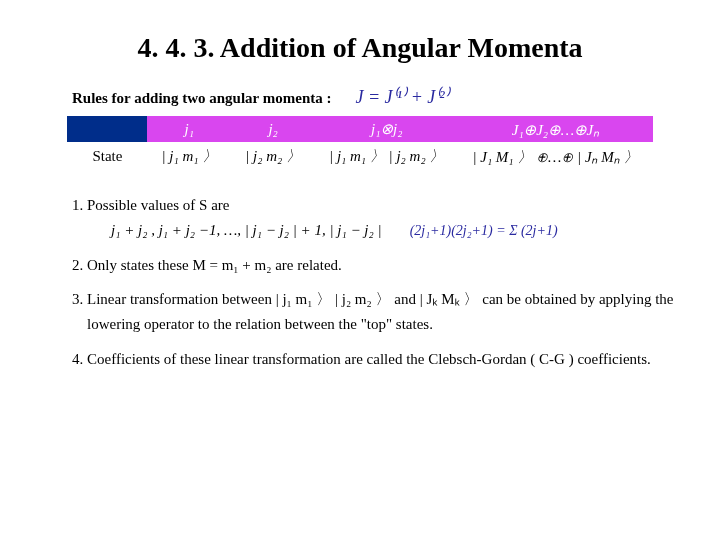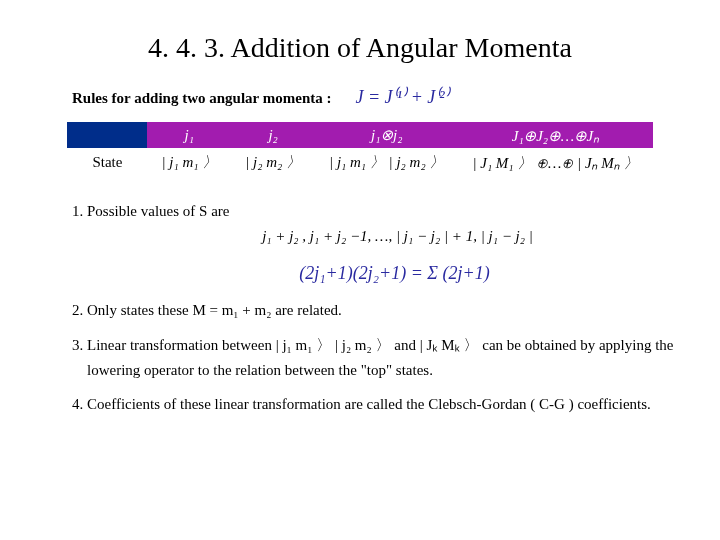--- a/index.html
+++ b/index.html
@@ -13,43 +13,43 @@
     box-sizing: border-box;
   }
   .slide {
     padding: 24px 36px 18px 36px;
     box-sizing: border-box;
   }
   .title {
     text-align: center;
     font-size: 28px;
     margin: 8px 0 20px 0;
-    font-weight: normal;
+    font-weight: bold;
   }
   .rules-line {
     font-size: 15px;
     font-weight: bold;
-    margin: 0 0 14px 36px;
+    margin: 0 0 8px 36px;
     display: flex;
     align-items: baseline;
     gap: 24px;
   }
   .formula-blue {
     color: #2a2aa0;
     font-weight: normal;
     font-style: italic;
     font-size: 18px;
   }
   table.ang {
     border-collapse: collapse;
     margin: 0 auto 22px auto;
     font-size: 15px;
   }
   table.ang th {
-    background: #a21caf;
+    background: #d946ef;
     color: #fff;
     font-weight: normal;
     font-style: italic;
     padding: 3px 14px;
     text-align: center;
     border: none;
   }
   table.ang th.first {
     background: #002d8a;
     width: 52px;
@@ -77,21 +77,21 @@
   .indent {
     margin-left: 24px;
     font-style: italic;
   }
   .sum-box {
     display: inline-block;
     vertical-align: middle;
     margin-left: 18px;
     color: #2a2aa0;
     font-style: italic;
-    font-size: 18px;
+    font-size: 14px;
   }
   .ket { font-style: italic; }
 </style>
 </head>
 <body>
 
 <div class="slide">
 
   <h1 class="title">4. 4. 3.  Addition of Angular Momenta</h1>
 
@@ -115,21 +115,21 @@
       <td class="ket">| j₂ m₂ 〉</td>
       <td class="ket">| j₁ m₁ 〉 | j₂ m₂ 〉</td>
       <td class="ket">| J₁ M₁ 〉 ⊕…⊕ | Jₙ Mₙ 〉</td>
     </tr>
   </tbody>
     </table>
 
   <ol class="points">
     <li>
       <span>Possible values of S are</span>
-      <div style="display:flex;align-items:center;gap:10px;flex-direction:column;">
+      <div style="display:flex;align-items:center;gap:10px;">
         <div class="indent">j₁ + j₂ ,  j₁ + j₂ −1,   …, | j₁ − j₂ | + 1,   | j₁ − j₂ |</div>
         <div class="sum-box">(2j₁+1)(2j₂+1) = Σ (2j+1)</div>
       </div>
     </li>
     <li>
       <span>Only states these  M = m₁ + m₂   are related.</span>
     </li>
     <li>
       <span>Linear transformation between | j₁ m₁ 〉 | j₂ m₂ 〉 and | Jₖ Mₖ 〉 can be obtained by applying the lowering operator to the relation between the "top" states.</span>
     </li>

